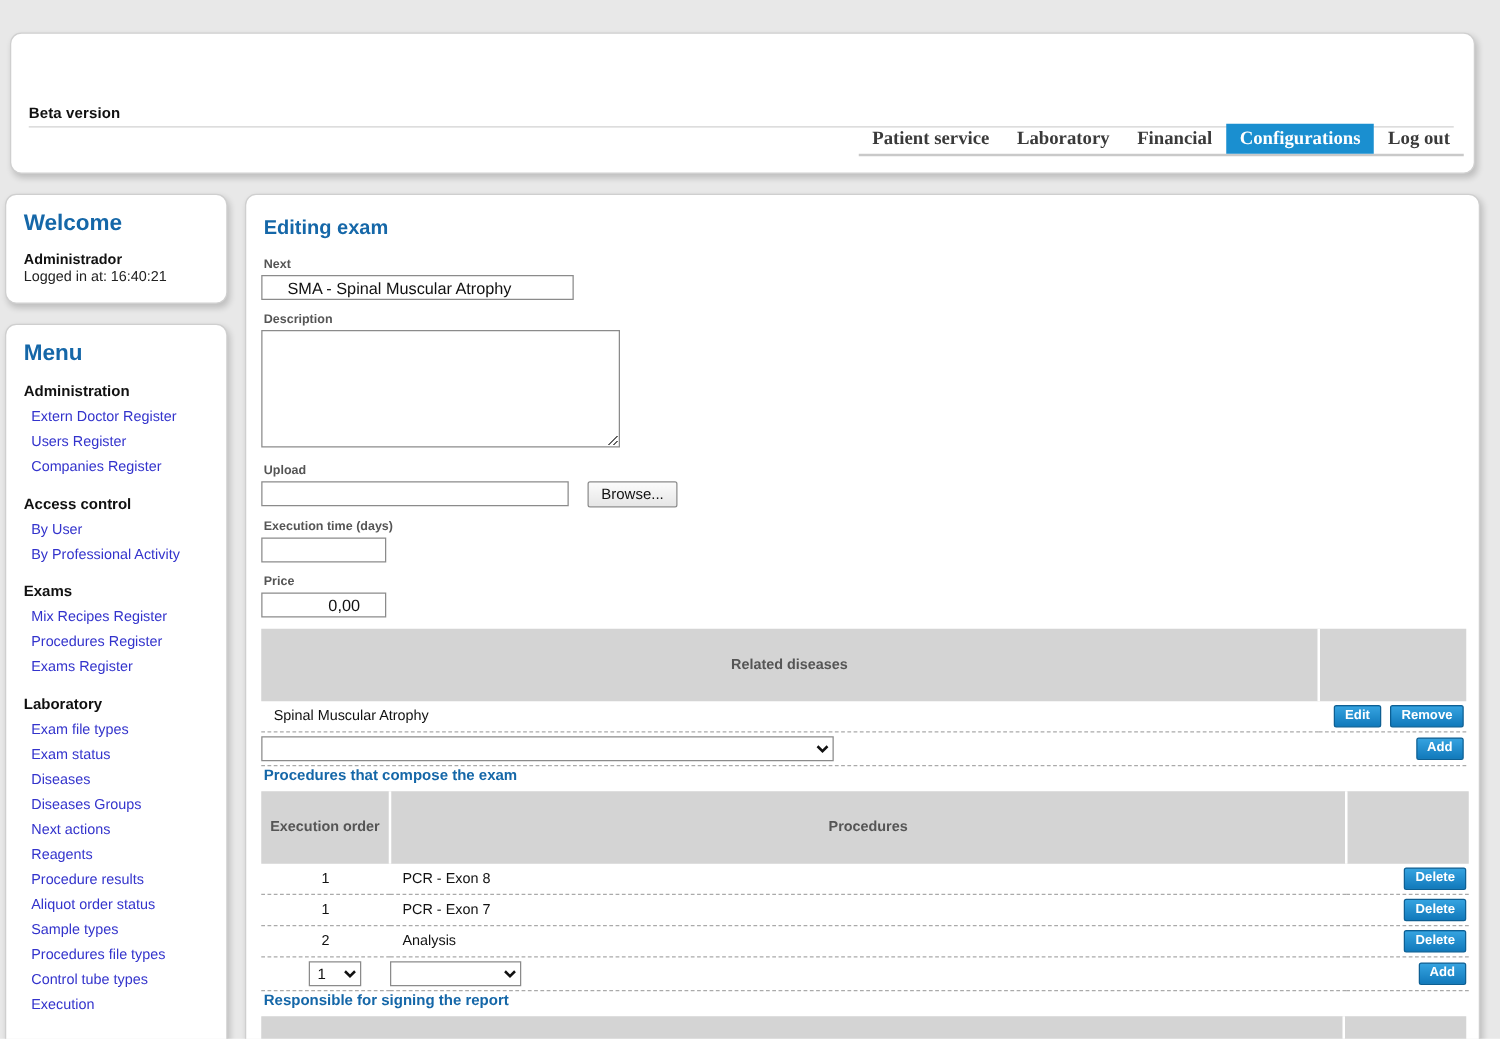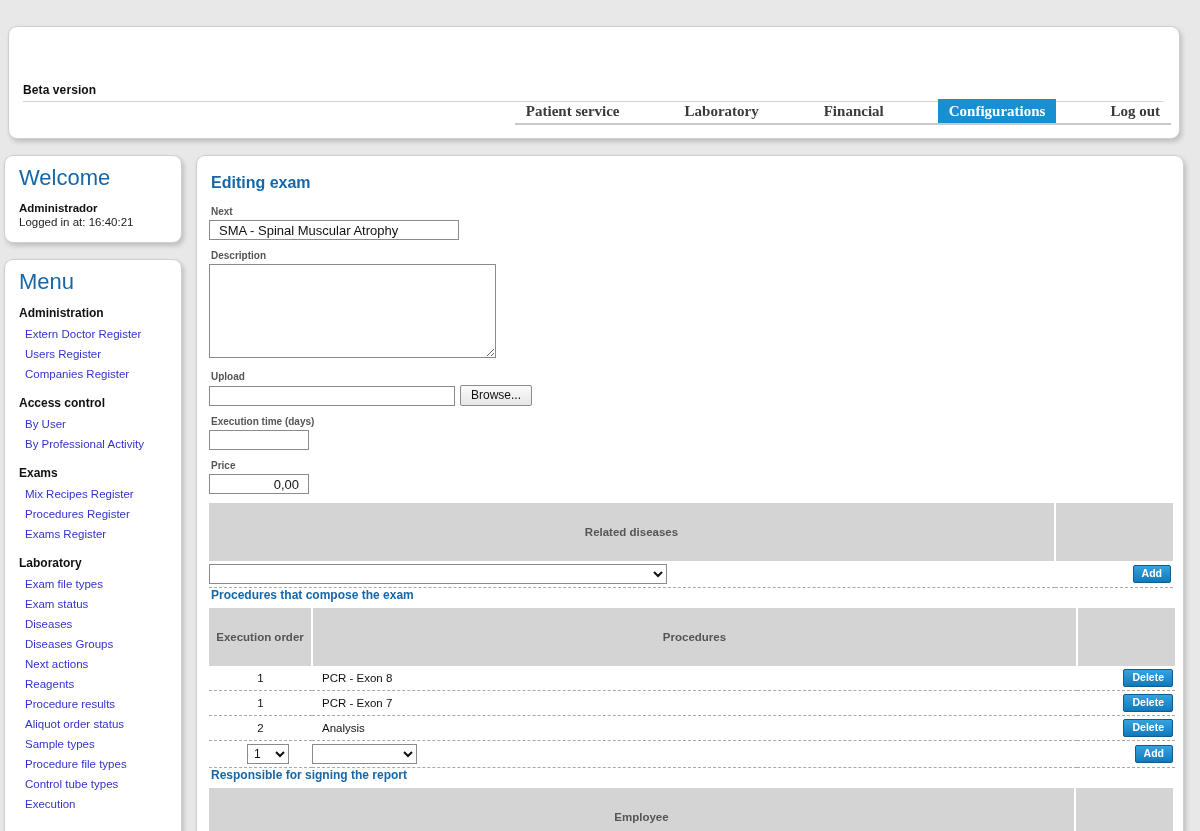--- a/index.html
+++ b/index.html
@@ -69,21 +69,20 @@
   }
 
   .nav {
     position: absolute;
     right: 8px;
     top: 72px;
     display: flex;
     align-items: stretch;
     height: 24px;
     border-bottom: 2px solid #c9c9c9;
-    gap: 43px;
   }
   .nav-item {
     font-family: "Liberation Serif", serif;
     font-size: 15px;
     font-weight: bold;
     color: #3a3a3a;
     padding: 2px 11px 2px 11px;
     line-height: 20px;
     white-space: nowrap;
     text-decoration: none;
@@ -101,22 +100,22 @@
     top: 155px;
     width: 178px;
   }
   .side-panel {
     box-sizing: border-box;
     padding: 12px 14px 14px 14px;
     margin-bottom: 16px;
   }
   .side-title {
     color: #1567a8;
-    font-size: 22px;
-    font-weight: normal;
+    font-size: 18px;
+    font-weight: bold;
     margin: 0 0 14px 0;
     line-height: 20px;
   }
   .user-name {
     font-size: 11.5px;
     font-weight: bold;
     color: #111;
     margin-bottom: 2px;
   }
   .user-login {
@@ -170,36 +169,36 @@
     margin: 0 0 2px 2px;
     line-height: 12px;
   }
   .txt {
     box-sizing: border-box;
     font-family: "Liberation Sans", sans-serif;
     font-size: 13px;
     color: #111;
     border: 1px solid #8b8b8b;
     background: #fff;
-    padding: 2px 9px;
+    padding: 2px 20px;
     height: 20px;
   }
   .txt.name { width: 250px; margin-bottom: 10px; }
   .txt.upload { width: 246px; }
   .txt.exec { width: 100px; margin-bottom: 10px; }
   .txt.price { width: 100px; text-align: right; margin-bottom: 9px; }
   .area {
     box-sizing: border-box;
     width: 287px;
     height: 94px;
     border: 1px solid #8b8b8b;
     background: #fff;
     margin-bottom: 10px;
   }
-  .upload-row { display: flex; align-items: flex-end; gap: 5px; margin-bottom: 10px; }
+  .upload-row { display: flex; align-items: flex-start; gap: 15px; margin-bottom: 10px; }
   .btn-browse {
     font-family: "Liberation Sans", sans-serif;
     font-size: 12px;
     color: #111;
     background: linear-gradient(#fbfbfb, #e6e6e6);
     border: 1px solid #8b8b8b;
     border-radius: 2px;
     padding: 2px 10px;
     height: 21px;
     line-height: 15px;
@@ -319,21 +318,21 @@
       <div class="menu-group-title">Laboratory</div>
       <a class="menu-link" href="#">Exam file types</a>
       <a class="menu-link" href="#">Exam status</a>
       <a class="menu-link" href="#">Diseases</a>
       <a class="menu-link" href="#">Diseases Groups</a>
       <a class="menu-link" href="#">Next actions</a>
       <a class="menu-link" href="#">Reagents</a>
       <a class="menu-link" href="#">Procedure results</a>
       <a class="menu-link" href="#">Aliquot order status</a>
       <a class="menu-link" href="#">Sample types</a>
-      <a class="menu-link" href="#">Procedure file types</a>
+      <a class="menu-link" href="#">Procedures file types</a>
       <a class="menu-link" href="#">Control tube types</a>
       <a class="menu-link" href="#">Execution</a>
     </div>
   </div>
 
   <div class="panel main">
 
     <div class="main-title">Editing exam</div>
 
     
@@ -362,20 +361,27 @@
     
     <table class="tbl">
       <thead>
         <tr>
           <th style="width:845px">Related diseases</th>
           <th class="last" style="width:117px"></th>
         </tr>
       </thead>
       <tbody>
         <tr>
+          <td class="nm">Spinal Muscular Atrophy</td>
+          <td class="act">
+            <a class="btn-blue" href="#">Edit</a>
+            <a class="btn-blue" href="#">Remove</a>
+          </td>
+        </tr>
+        <tr>
           <td>
             <select class="sel disease">
               <option></option>
             </select>
           </td>
           <td class="act">
             <a class="btn-blue" href="#">Add</a>
           </td>
         </tr>
       </tbody>

